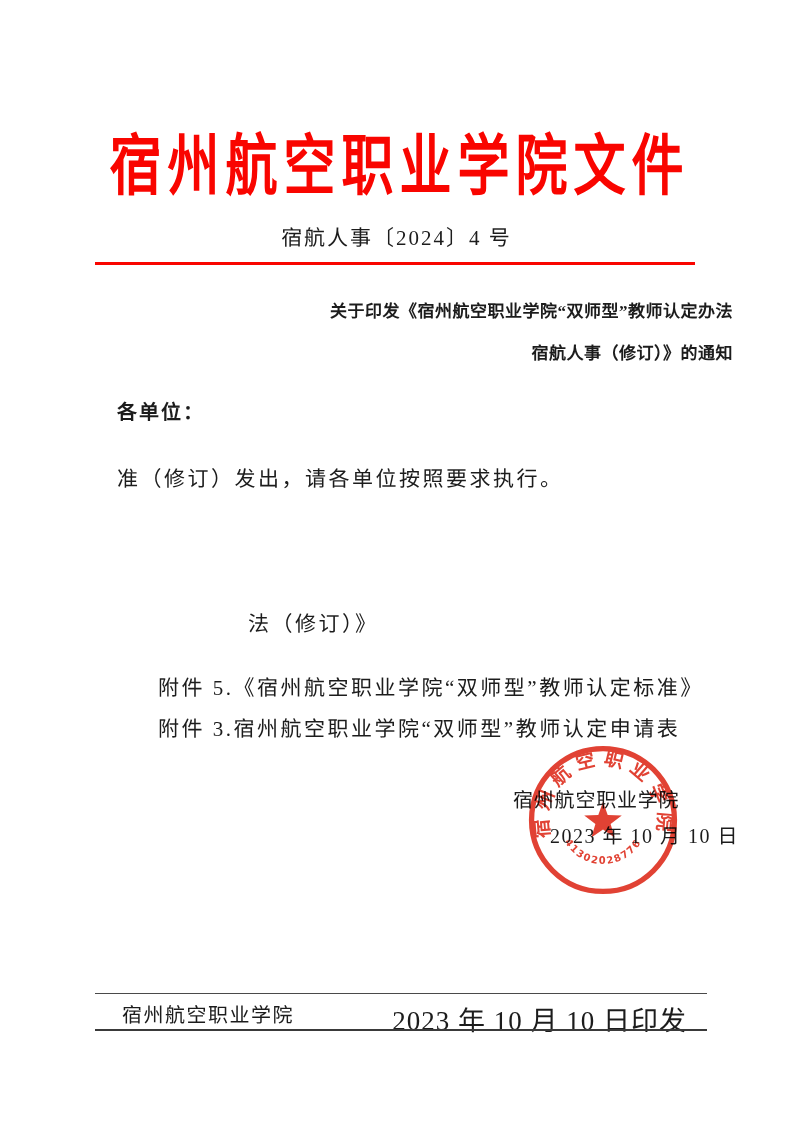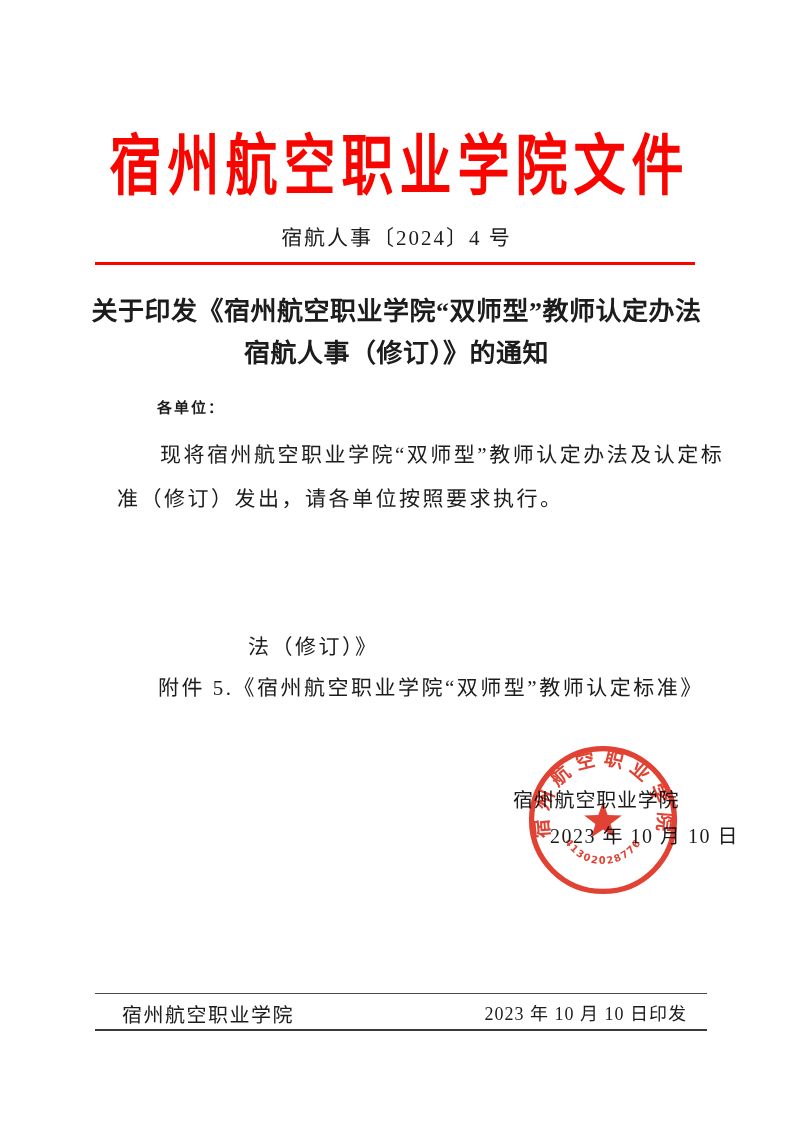--- a/index.html
+++ b/index.html
@@ -31,73 +31,72 @@
     text-align:center;
     font-size:21px;letter-spacing:2px;
     white-space:nowrap;
   }
   .red-rule{
     top:262px;left:95px;width:600px;height:3px;
     background:var(--accent-red);
   }
   .doc-title{
     top:291px;left:60px;right:60px;
-    text-align:center;
-    font-size:26px;font-weight:bold;
+    text-align:right;
+    font-size:17px;font-weight:bold;
     line-height:42px;letter-spacing:0.5px;
     white-space:nowrap;
   }
   .salutation{
     top:396px;left:117px;
     font-family:"Liberation Sans","DejaVu Sans",sans-serif;
-    font-size:15px;font-weight:bold;letter-spacing:2px;
+    font-size:20px;font-weight:bold;letter-spacing:2px;
     white-space:nowrap;
-    margin-left:40px;
   }
   .body-line{font-size:21px;letter-spacing:2.5px;white-space:nowrap;}
   .body-line-1{top:438px;left:160px;}
-  .body-line-2{top:482px;left:117px;}
+  .body-line-2{top:462px;left:117px;}
   .att-line-0{top:589px;left:158px;}
-  .att-line-1{top:630px;left:248px;}
+  .att-line-1{top:607px;left:248px;}
   .att-line-2{top:671px;left:158px;}
   .att-line-3{top:712px;left:158px;}
   .sig-org{top:784px;left:513px;font-size:20px;letter-spacing:0.8px;white-space:nowrap;}
   .sig-date{top:820px;left:538px;font-size:20px;letter-spacing:1.5px;white-space:nowrap;margin-left:12px;}
   .seal{
     top:744px;left:527px;width:152px;height:152px;
     opacity:0.88;mix-blend-mode:multiply;
   }
   .footer-rule-top{top:993px;left:95px;width:612px;height:1px;background:#4a4a4a;}
   .footer-rule-bottom{top:1029px;left:95px;width:612px;height:2px;background:#3a3a3a;}
   .footer-org{top:999px;left:122px;font-size:20px;letter-spacing:1.5px;white-space:nowrap;}
-  .footer-print{top:999px;right:106px;font-size:18px;letter-spacing:1px;white-space:nowrap;font-family:Liberation Serif, serif;}
+  .footer-print{top:999px;right:106px;font-size:27px;letter-spacing:1px;white-space:nowrap;font-family:Liberation Serif, serif;}
 </style>
 </head>
 <body>
 
 <div class="page">
 
   <div class="abs masthead">宿州航空职业学院文件</div>
 
   <div class="abs doc-number">宿航人事〔2024〕4 号</div>
 
   <div class="abs red-rule"></div>
 
   <div class="abs doc-title">
     <div>关于印发《宿州航空职业学院“双师型”教师认定办法</div>
     <div>宿航人事（修订）》的通知</div>
   </div>
 
   <div class="abs salutation">各单位：</div>
 
-  <div class="abs body-line body-line-1">现将宿州航空职业学院“双师型”教师认定办法及认定标</div>
   <div class="abs body-line body-line-2">准（修订）发出，请各单位按照要求执行。</div>
 
   <div class="abs body-line att-line-1">法（修订）》</div>
   <div class="abs body-line att-line-2">附件 5.《宿州航空职业学院“双师型”教师认定标准》</div>
+  <div class="abs body-line att-line-3">附件 3.宿州航空职业学院“双师型”教师认定申请表</div>
 
   <div class="abs sig-org">宿州航空职业学院</div>
   <div class="abs sig-date">2023 年 10 月 10 日</div>
 
   <svg class="abs seal" viewBox="0 0 200 200" xmlns="http://www.w3.org/2000/svg">
     <circle cx="100" cy="100" r="94" fill="none" stroke="var(--seal-red)" stroke-width="7"></circle>
     <polygon fill="var(--seal-red)" points="100,76 106.2,93.5 124.7,94 110,105.2 115.3,123 100,112.5 84.7,123 90,105.2 75.3,94 93.8,93.5"></polygon>
     <defs>
       <path id="seal-top-arc" d="M 34.7,130.4 A 72,72 0 1 1 165.3,130.4" fill="none"></path>
       <path id="seal-bottom-arc" d="M 49.8,129 A 58,58 0 0 0 150.2,129" fill="none"></path>

